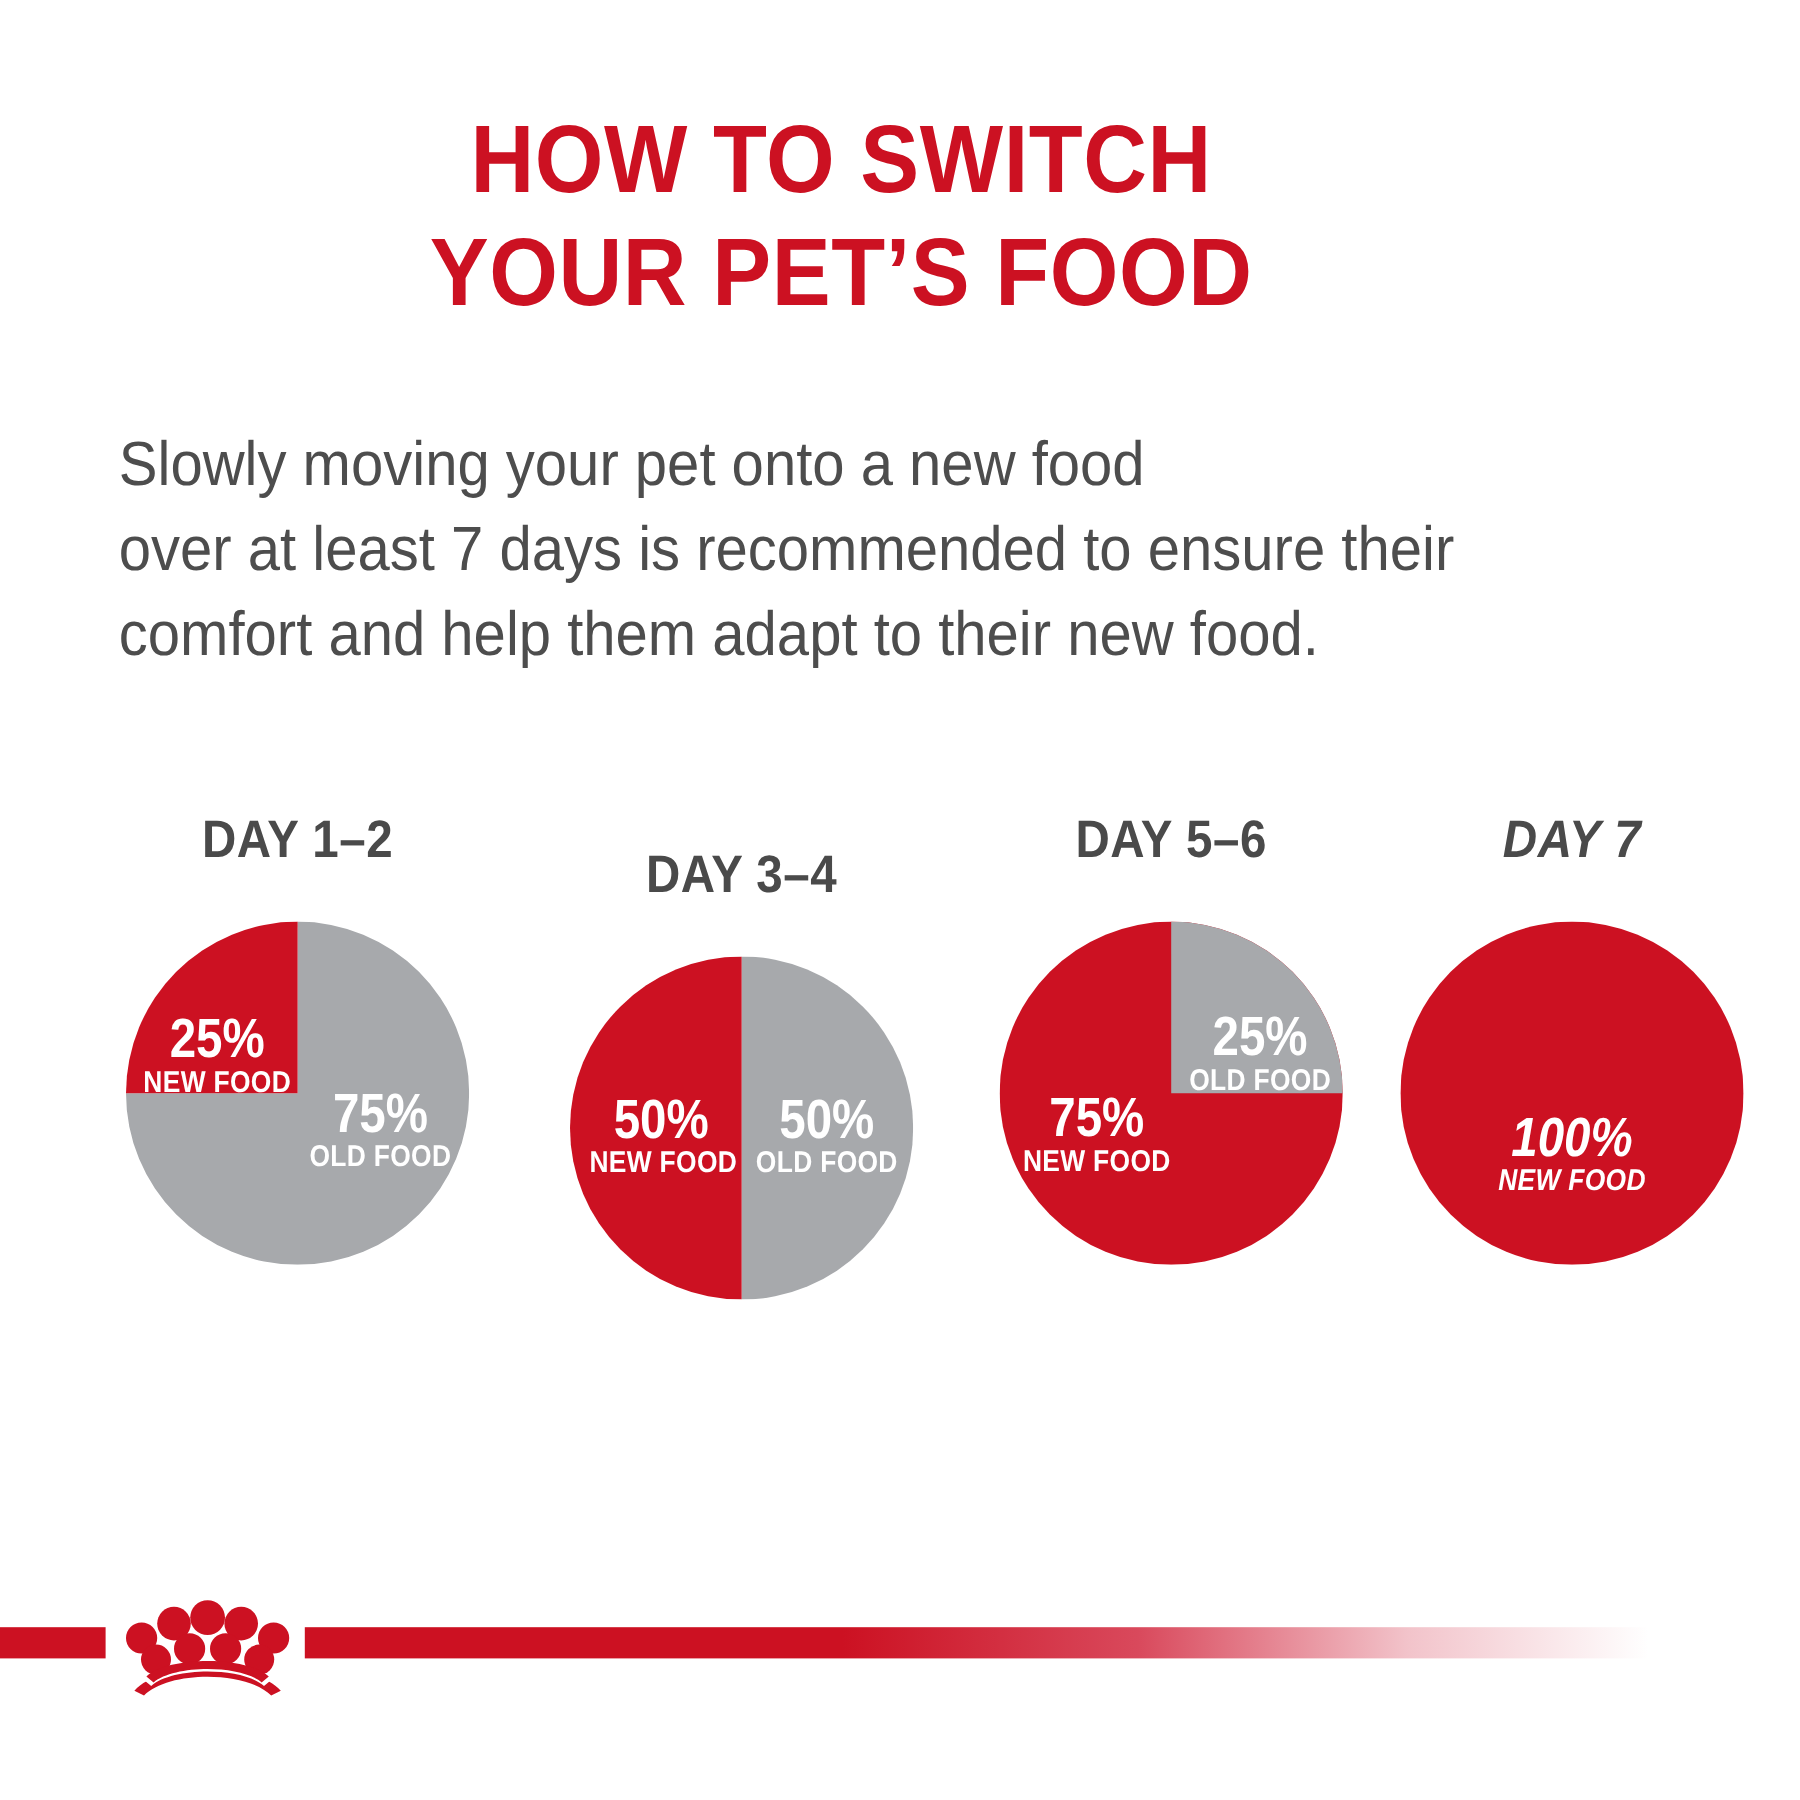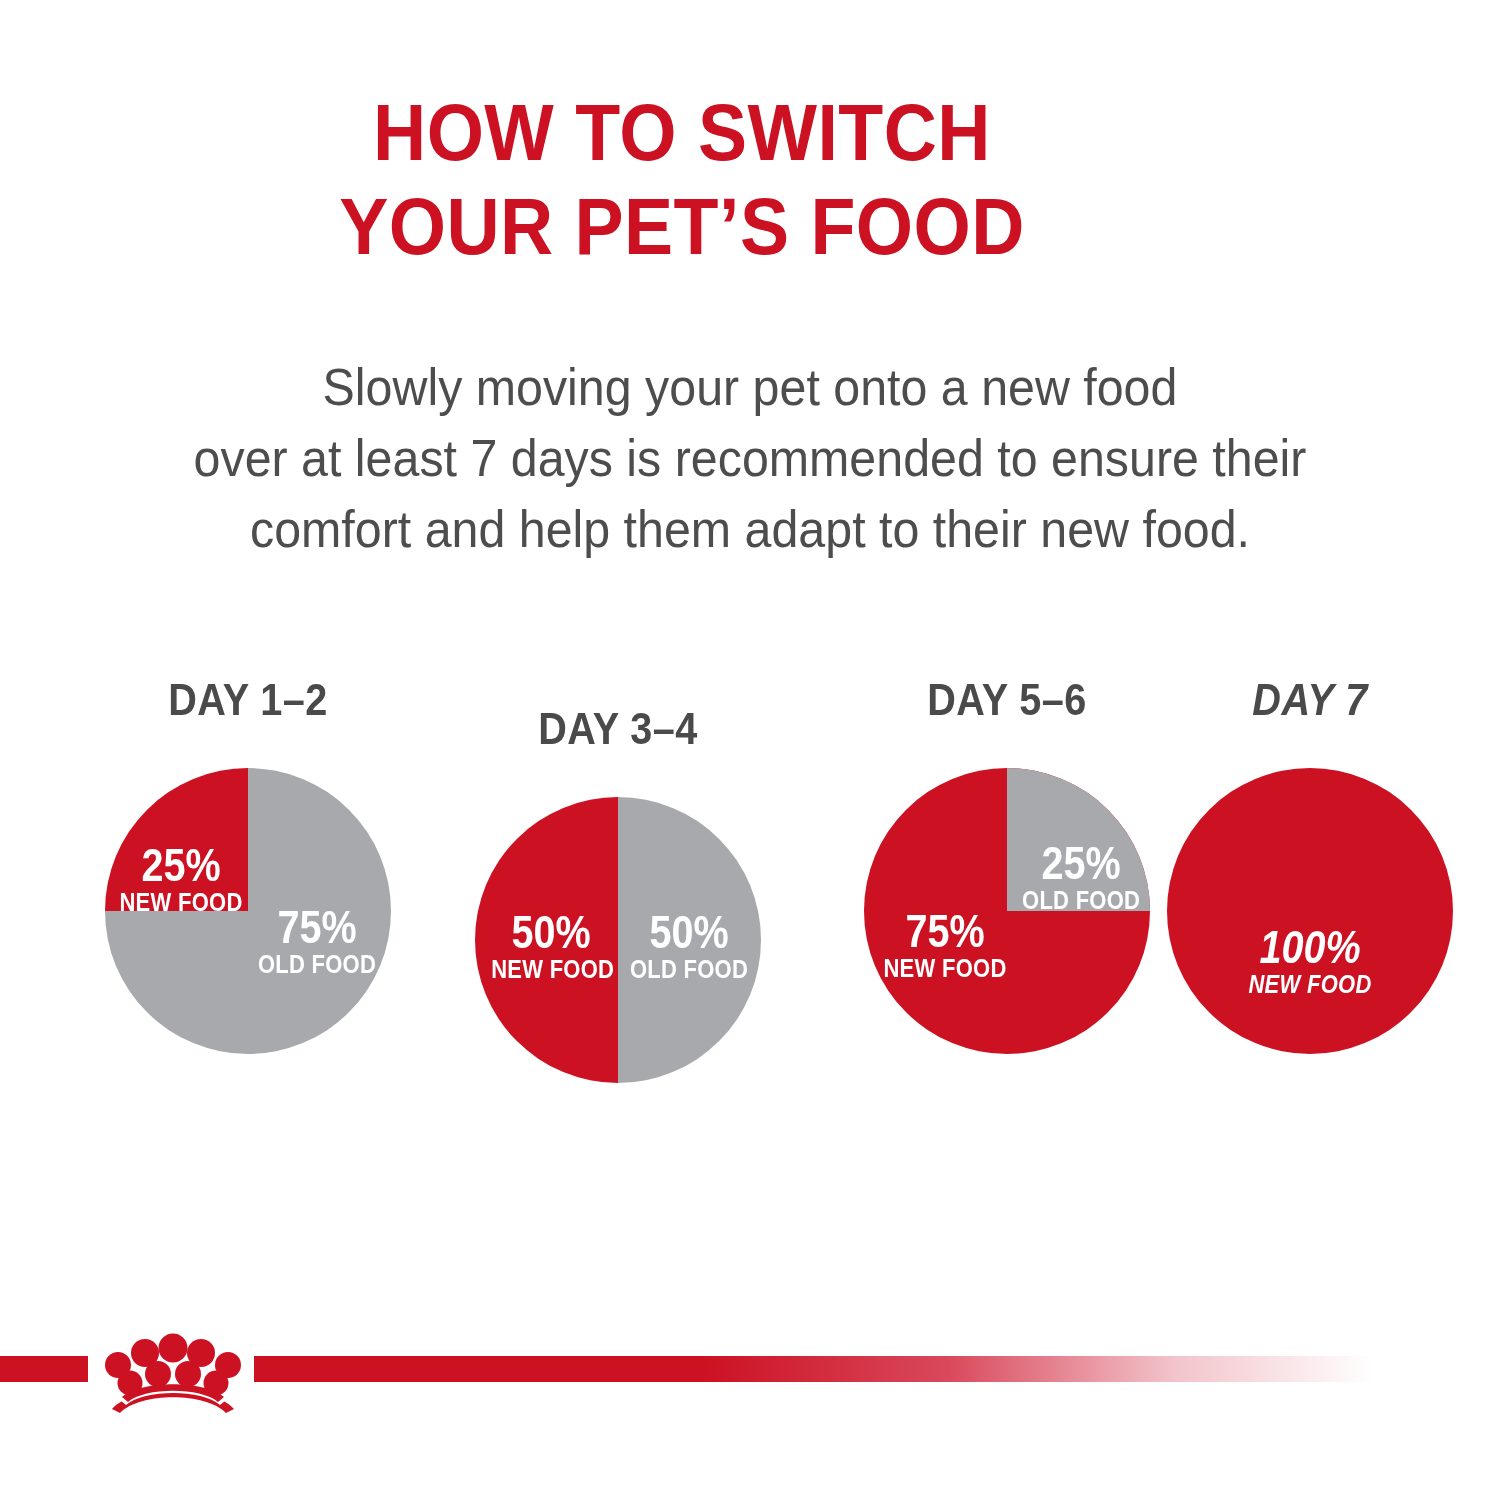--- a/index.html
+++ b/index.html
@@ -16,41 +16,41 @@
     -webkit-font-smoothing: antialiased;
   }
 
   
   #title-block {
     position: absolute;
     top: 86px;
     left: 0;
     width: 1364px;
     text-align: center;
+    padding-left: 19px;
   }
   .title-line {
     display: block;
     color: #CC1122;
     font-family: "Liberation Sans Narrow", "Liberation Sans", sans-serif;
     font-weight: 700;
     font-size: 80px;
     line-height: 94px;
     letter-spacing: 0.5px;
     transform: scaleX(0.92);
     transform-origin: center center;
     white-space: nowrap;
   }
 
   
   #intro-block {
     position: absolute;
     top: 352px;
     left: 50px;
     width: 1400px;
-    text-align: center;
   }
   .intro-line {
     display: block;
     color: #4d4d4d;
     font-family: "Liberation Sans Narrow", "Liberation Sans", sans-serif;
     font-weight: 400;
     font-size: 52px;
     line-height: 71px;
     transform: scaleX(0.93);
     transform-origin: center center;
@@ -66,21 +66,21 @@
     height: 400px;
   }
   .pie-col {
     position: absolute;
     top: 0;
     width: 310px;
     height: 400px;
   }
   .pie-col.c0 { left: 93px; }
   .pie-col.c1 { left: 463px; margin-top: 29px; }
-  .pie-col.c2 { left: 852px; }
+  .pie-col.c2 { left: 821px; }
   .pie-col.c3 { left: 1155px; font-style: italic; }
 
   .day-label {
     text-align: center;
     color: #4a4a4a;
     font-family: "Liberation Sans Narrow", "Liberation Sans", sans-serif;
     font-weight: 700;
     font-size: 44px;
     line-height: 48px;
     letter-spacing: 0.5px;

